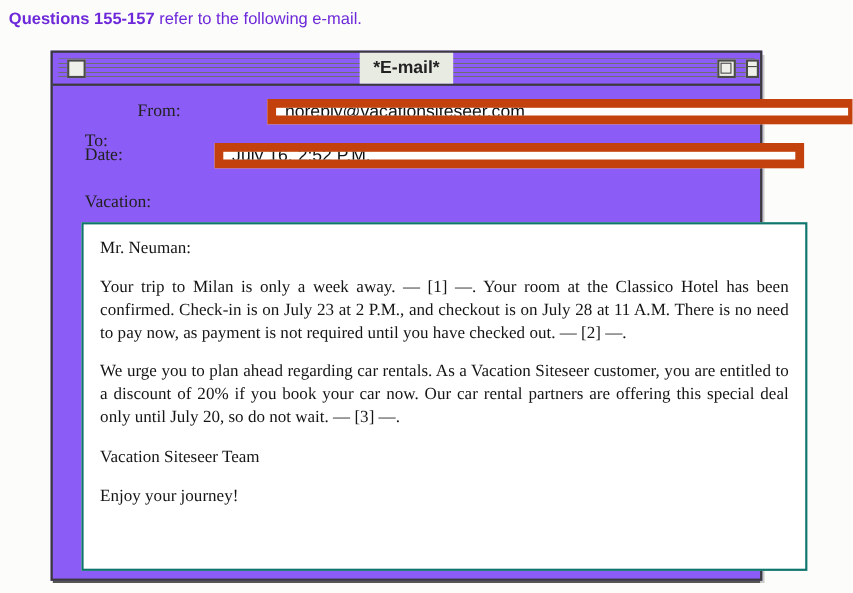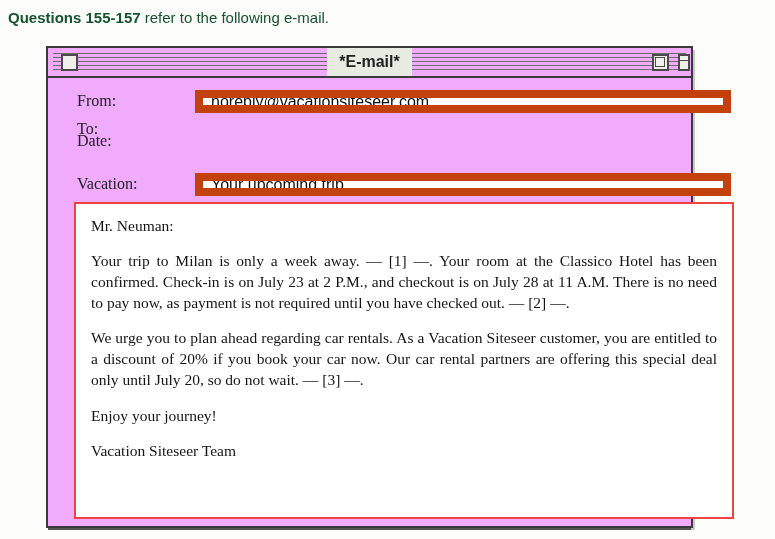--- a/index.html
+++ b/index.html
@@ -7,29 +7,29 @@
   body {
     background:#fcfcfa;
     font-family:"Liberation Serif", serif;
     color:#1c1c1c;
     position:relative;
     overflow:hidden;
   }
   .page-header {
     position:absolute; left:8px; top:9px;
     font-family:"Liberation Sans", sans-serif;
-    font-size:15px; color:#14532d;
+    font-size:15px; color:#6d28d9;
   }
   .page-header b { font-weight:700; }
 
   
   .email-window {
     position:absolute; left:46px; top:46px;
     width:647px; height:482px;
-    background:#f0abfc;
+    background:#8b5cf6;
     border:2px solid #3a3a3a;
     box-shadow:0 4px 0 -2px #555, 3px 3px 0 -1px #c9ccc4;
   }
   .titlebar {
     position:relative; height:30px;
     border-bottom:2px solid #3a3a3a;
     display:flex; align-items:center; justify-content:center;
     cursor:default;
   }
   .stripes {
@@ -70,31 +70,31 @@
   .field-row input {
     position:absolute; left:147px; top:0;
     width:536px; height:23px;
     background:#ffffff;
     border:8px solid #c2410c;
     font-family:Liberation Sans, sans-serif;
     font-size:16px; color:#111;
     padding:0 8px;
     outline:none;
   }
-  .row-0 { top:10px; }
+  .row-0 { top:10px;margin-left:48px; }
   .row-1 { top:38px; }
   .row-2 { top:50px; }
   .row-3 { top:93px; }
 
   
   .mail-body {
     position:absolute; left:26px; top:154px;
     width:660px; height:317px;
     background:#ffffff;
-    border:2px solid #ef4444;
+    border:2px solid #0f766e;
     padding:11px 15px 0 15px;
     font-size:15.5px; line-height:1.36;
     text-align:justify;
     color:#151515;
     overflow:hidden;
   }
   .mail-body p { margin-bottom:14px; }
   .mail-body p.tight { margin-bottom:14px; }
 </style>
 </head>
@@ -118,30 +118,30 @@
       <span class="lbl">From:</span>
       <input type="text" readonly="" value="noreply@vacationsiteseer.com" style="">
     </div>
 
     <div class="field-row row-1">
       <span class="lbl">To:</span>
     </div>
 
     <div class="field-row row-2">
       <span class="lbl">Date:</span>
+      <input type="text" readonly="" value="July 16, 2:52 P.M." style="">
     </div>
 
     <div class="field-row row-3">
       <span class="lbl">Vacation:</span>
-      <input type="text" readonly="" value="Your upcoming trip" style="">
     </div>
 
   </div>
 
   <div class="mail-body">
     <p class="tight">Mr. Neuman:</p>
     <p>Your trip to Milan is only a week away. — [1] —. Your room at the Classico Hotel has been confirmed. Check-in is on July 23 at 2 P.M., and checkout is on July 28 at 11 A.M. There is no need to pay now, as payment is not required until you have checked out. — [2] —.</p>
     <p>We urge you to plan ahead regarding car rentals. As a Vacation Siteseer customer, you are entitled to a discount of 20% if you book your car now. Our car rental partners are offering this special deal only until July 20, so do not wait. — [3] —.</p>
+    <p>Vacation Siteseer Team</p>
     <p>Enjoy your journey!</p>
-    <p>Vacation Siteseer Team</p>
   </div>
 
 </div>
 
 </body></html>

